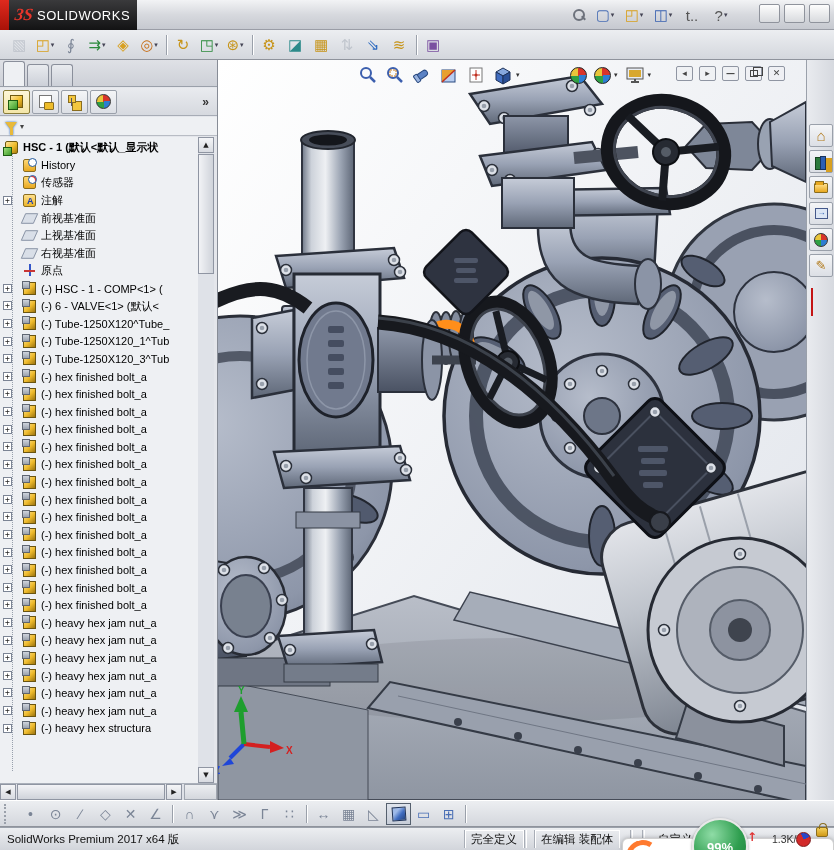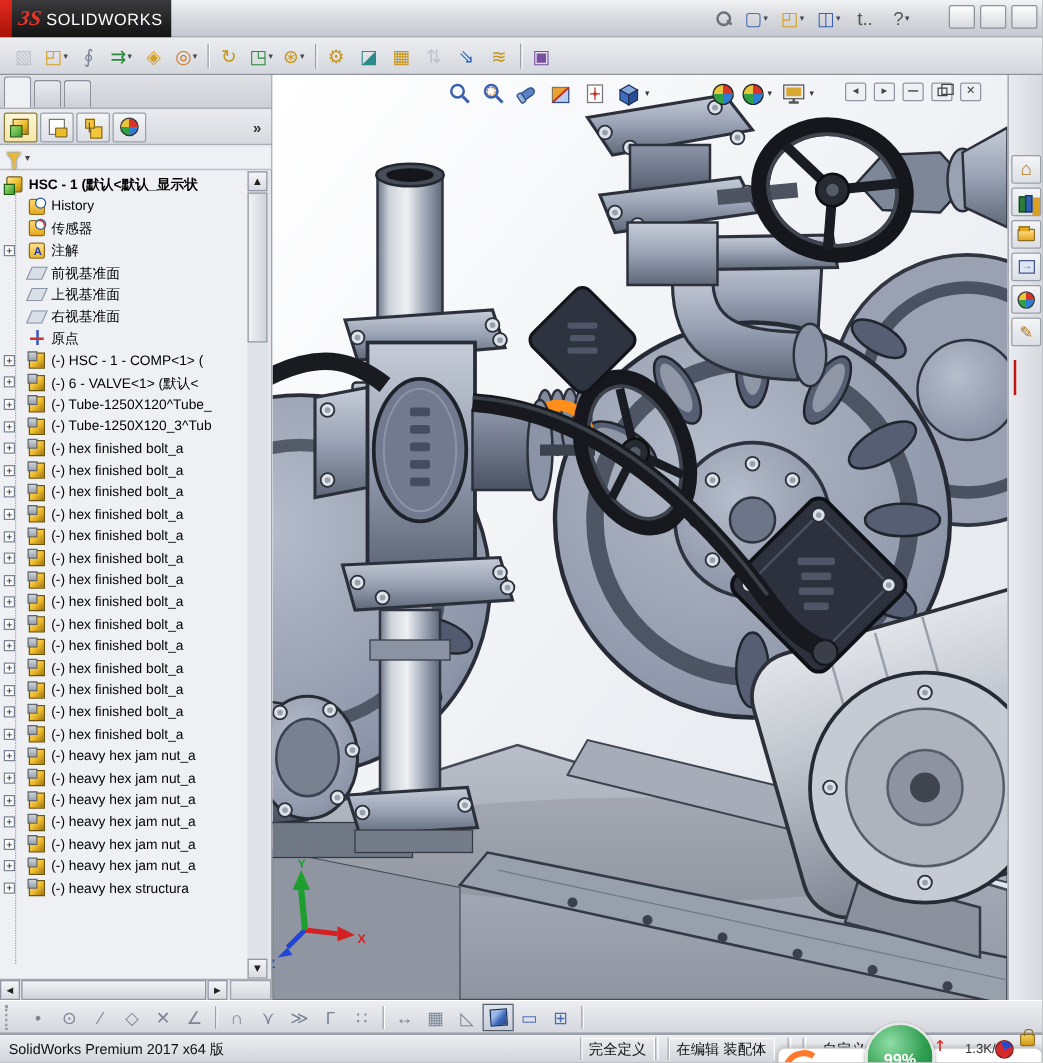--- a/index.html
+++ b/index.html
@@ -317,20 +317,25 @@
       </div>
         <div class="trow expand" data-icon="component">
         <span class="exp"></span>
         <span class="ticon"></span>
         <span class="tlabel">(-) 6 - VALVE&lt;1&gt; (默认&lt;</span>
       </div>
         <div class="trow expand" data-icon="component">
         <span class="exp"></span>
         <span class="ticon"></span>
         <span class="tlabel">(-) Tube-1250X120^Tube_</span>
+      </div>
+        <div class="trow expand" data-icon="component">
+        <span class="exp"></span>
+        <span class="ticon"></span>
+        <span class="tlabel">(-) Tube-1250X120_1^Tub</span>
       </div>
         <div class="trow expand" data-icon="component">
         <span class="exp"></span>
         <span class="ticon"></span>
         <span class="tlabel">(-) Tube-1250X120_3^Tub</span>
       </div>
         <div class="trow expand" data-icon="component">
         <span class="exp"></span>
         <span class="ticon"></span>
         <span class="tlabel">(-) hex finished bolt_a</span>

